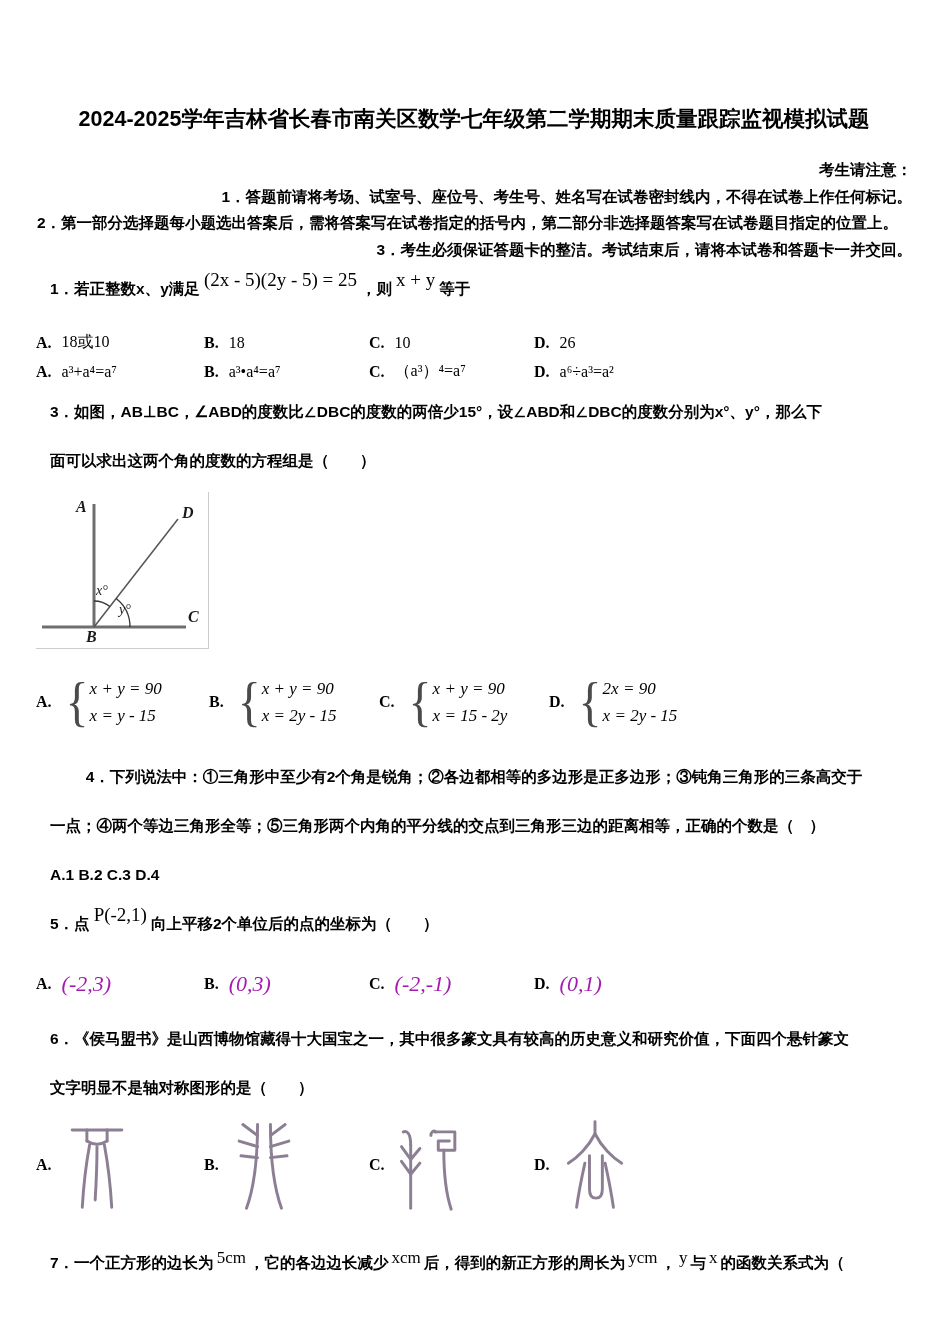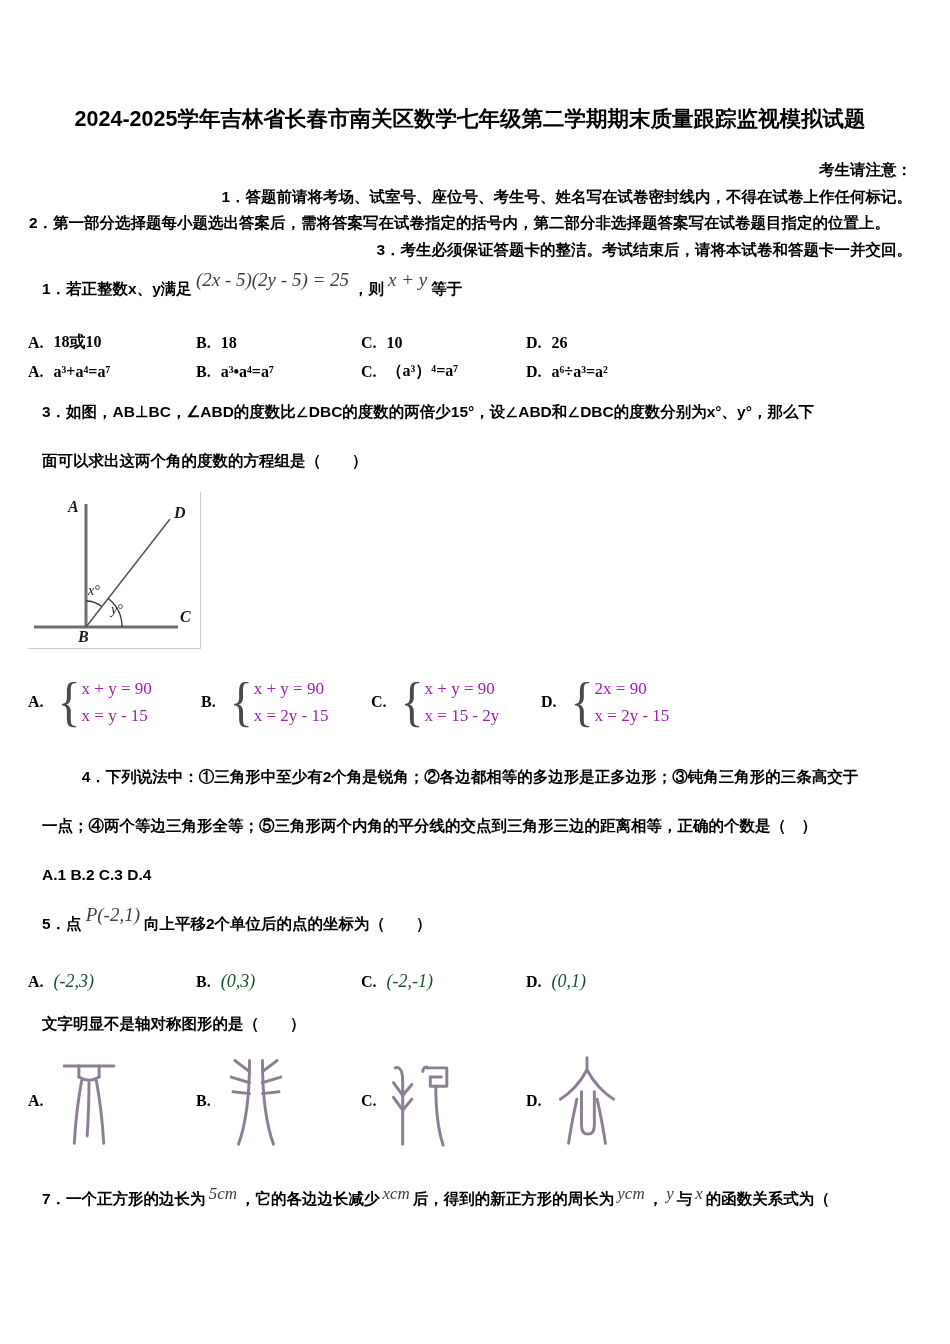--- a/index.html
+++ b/index.html
@@ -1,65 +1,65 @@
 <!DOCTYPE html>
 <html><head>
 <meta charset="utf-8">
 <style>
   html,body{margin:0;padding:0;background:#ffffff;}
   body{width:950px;height:1344px;overflow:hidden;color:#000;
        font-family:"Liberation Sans",sans-serif;}
-  .page{padding:104px 38px 0 28px;}
+  .page{padding:104px 38px 0 36px;}
 
   
   .title{font-size:21.5px;font-weight:800;text-align:center;margin:0 0 24px 0;
          letter-spacing:0px;}
 
   
   .notice p{margin:0;font-size:15.5px;font-weight:700;line-height:26.5px;text-align:right;}
   .notice .wrap2{max-width:862px;}
 
   
   .section-heading{margin:22px 0 0 0;font-size:15.5px;font-weight:700;line-height:26px;}
 
   
   .qline{margin:14px;font-size:15.5px;font-weight:700;line-height:35px;}
   .qflex{display:flex;align-items:flex-end;}
 
   
-  .math{font-family:"Liberation Serif",serif;font-style:italic;font-weight:400;
-        color:#404040;}
+  .math{font-family:"Liberation Serif",serif;font-weight:400;
+        color:#000000;}
   .math.big{font-size:19px;}
   .raised{position:relative;top:-9px;margin:0 4px;}
   .raised-sm{position:relative;top:-5px;margin:0 3px;font-size:17px;}
 
   
   .opts4{display:grid;grid-template-columns:168px 165px 165px 1fr;
          font-size:16px;font-weight:700;align-items:center;}
   .opts4 .cell{display:flex;align-items:center;}
   .opt-label{font-family:"Liberation Serif",serif;font-weight:700;margin-right:10px;}
-  .opt-plain{font-family:"Liberation Serif",serif;font-weight:700;}
+  .opt-plain{font-family:"Liberation Serif",serif;font-weight:400;}
   .opt-math{font-family:"Liberation Serif",serif;font-style:italic;font-weight:400;
-            color:#14532d;font-size:18px;}
+            color:#a21caf;font-size:22px;}
 
   
   .figure-box{width:172px;margin:14px 0 6px 0;padding:2px 0 0 0;
               border-right:1px solid #cccccc;border-bottom:1px solid #cccccc;}
   .fig-label{font-family:"Liberation Serif",serif;font-style:italic;font-size:16px;
              fill:#1a1a1a;font-weight:600;}
   .ang-label{font-family:"Liberation Serif",serif;font-style:italic;font-size:14px;
              fill:#1a1a1a;}
 
   
   .sys-row{display:grid;grid-template-columns:173px 170px 170px 1fr;
            margin-top:26px;align-items:center;}
   .sys{display:flex;align-items:center;}
   .brace{font-family:"Liberation Serif",serif;font-weight:300;color:#4a4a4a;
          font-size:48px;line-height:1;transform:scaleY(1.15);margin:0 1px 0 4px;}
-  .eqs{font-family:"Liberation Serif",serif;color:#a21caf;
+  .eqs{font-family:"Liberation Serif",serif;font-style:italic;color:#000000;
        font-size:17px;line-height:27px;white-space:nowrap;}
 
   
   .seal-row{display:grid;grid-template-columns:168px 165px 165px 1fr;
             margin-top:12px;align-items:center;}
   .seal-cell{display:flex;align-items:center;}
   .seal-cell .opt-label{font-size:16px;}
   .seal{stroke:#8d7f93;stroke-width:3.2;fill:none;stroke-linecap:round;
         stroke-linejoin:round;}
 
@@ -208,20 +208,21 @@
     <div class="cell">
       <span class="opt-label">C.</span>
       <span class="opt-math">(-2,-1)</span>
     </div>
     <div class="cell">
       <span class="opt-label">D.</span>
       <span class="opt-math">(0,1)</span>
     </div>
   </div>
 
+  <p class="qline mt24">6．《侯马盟书》是山西博物馆藏得十大国宝之一，其中很多篆文具有较高的历史意义和研究价值，下面四个悬针篆文</p>
   <p class="qline">文字明显不是轴对称图形的是（　　）</p>
 
   <div class="seal-row">
     <div class="seal-cell">
       <span class="opt-label">A.</span>
       <svg width="70" height="92" viewBox="0 0 70 100">
         <path class="seal" d="M8 12 H62"></path>
         <path class="seal" d="M24 12 V24"></path>
         <path class="seal" d="M46 12 V24"></path>
         <path class="seal" d="M24 24 Q35 31 46 24"></path>

